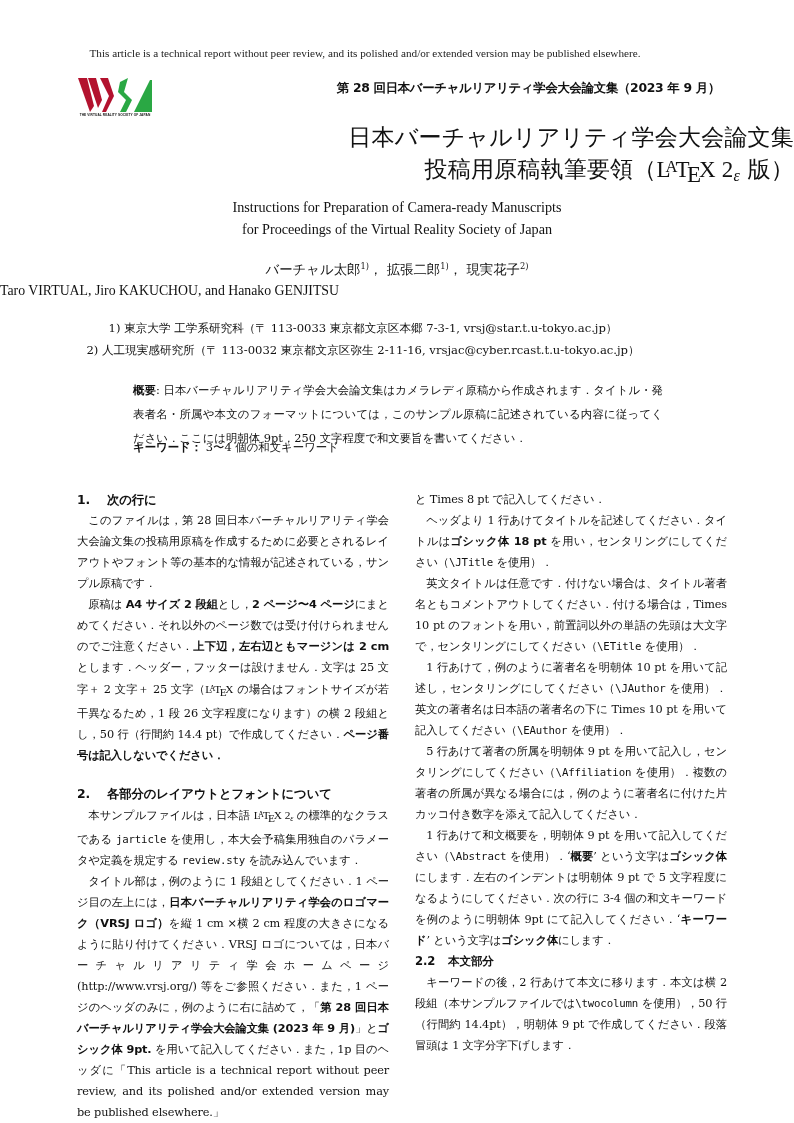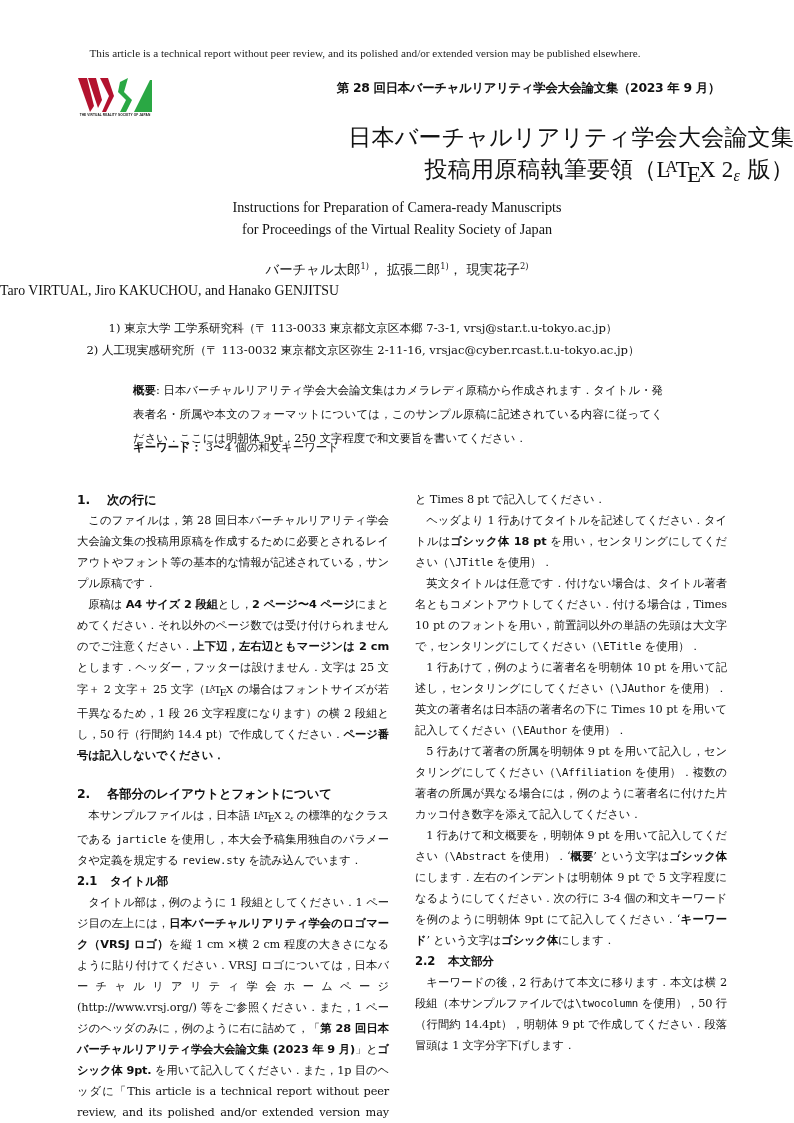--- a/index.html
+++ b/index.html
@@ -105,21 +105,20 @@
   <span>3〜4 個の和文キーワード</span>
 </div>
 
 <div id="col-left" class="col">
   <h2 class="sec"><span class="num">1.</span><span>次の行に</span></h2>
   <p>このファイルは，第 28 回日本バーチャルリアリティ学会大会論文集の投稿用原稿を作成するために必要とされるレイアウトやフォント等の基本的な情報が記述されている，サンプル原稿です．</p>
   <p><span>原稿は </span><span class="b">A4 サイズ 2 段組</span><span>とし，</span><span class="b">2 ページ〜4 ページ</span><span>にまとめてください．それ以外のページ数では受け付けられませんのでご注意ください．</span><span class="b">上下辺，左右辺ともマージンは 2 cm</span><span> とします．ヘッダー，フッターは設けません．文字は 25 文字＋ 2 文字＋ 25 文字（</span><span class="latex">L<span class="a">A</span>T<span class="e">E</span>X</span><span> の場合はフォントサイズが若干異なるため，1 段 26 文字程度になります）の横 2 段組とし，50 行（行間約 14.4 pt）で作成してください．</span><span class="b">ページ番号は記入しないでください．</span></p>
   <div class="gap"></div>
   <h2 class="sec"><span class="num">2.</span><span>各部分のレイアウトとフォントについて</span></h2>
   <p><span>本サンプルファイルは，日本語 </span><span class="latex">L<span class="a">A</span>T<span class="e">E</span>X 2<span class="eps">ε</span></span><span> の標準的なクラスである </span><span class="mono">jarticle</span><span> を使用し，本大会予稿集用独自のパラメータや定義を規定する </span><span class="mono">review.sty</span><span> を読み込んでいます．</span></p>
-  <h3 class="subsec"><span class="num">2.1</span><span>タイトル部</span></h3>
   <p><span>タイトル部は，例のように 1 段組としてください．1 ページ目の左上には，</span><span class="b">日本バーチャルリアリティ学会のロゴマーク（VRSJ ロゴ）</span><span>を縦 1 cm ×横 2 cm 程度の大きさになるように貼り付けてください．VRSJ ロゴについては，日本バーチャルリアリティ学会ホームページ (http://www.vrsj.org/) 等をご参照ください．また，1 ページのヘッダのみに，例のように右に詰めて，「</span><span class="b">第 28 回日本バーチャルリアリティ学会大会論文集 (2023 年 9 月)</span><span>」と</span><span class="b">ゴシック体 9pt.</span><span> を用いて記入してください．また，1p 目のヘッダに「This article is a technical report without peer review, and its polished and/or extended version may be published elsewhere.」</span></p>
 </div>
 
 <div id="col-right" class="col">
   <p class="noind">と Times 8 pt で記入してください．</p>
   <p><span>ヘッダより 1 行あけてタイトルを記述してください．タイトルは</span><span class="b">ゴシック体 18 pt</span><span> を用い，センタリングにしてください（</span><span class="mono">\JTitle</span><span> を使用）．</span></p>
   <p><span>英文タイトルは任意です．付けない場合は、タイトル著者名ともコメントアウトしてください．付ける場合は，Times 10 pt のフォントを用い，前置詞以外の単語の先頭は大文字で，センタリングにしてください（</span><span class="mono">\ETitle</span><span> を使用）．</span></p>
   <p><span>1 行あけて，例のように著者名を明朝体 10 pt を用いて記述し，センタリングにしてください（</span><span class="mono">\JAuthor</span><span> を使用）．英文の著者名は日本語の著者名の下に Times 10 pt を用いて記入してください（</span><span class="mono">\EAuthor</span><span> を使用）．</span></p>
   <p><span>5 行あけて著者の所属を明朝体 9 pt を用いて記入し，センタリングにしてください（</span><span class="mono">\Affiliation</span><span> を使用）．複数の著者の所属が異なる場合には，例のように著者名に付けた片カッコ付き数字を添えて記入してください．</span></p>
   <p><span>1 行あけて和文概要を，明朝体 9 pt を用いて記入してください（</span><span class="mono">\Abstract</span><span> を使用）．‘</span><span class="b">概要</span><span>’ という文字は</span><span class="b">ゴシック体</span><span>にします．左右のインデントは明朝体 9 pt で 5 文字程度になるようにしてください．次の行に 3-4 個の和文キーワードを例のように明朝体 9pt にて記入してください．‘</span><span class="b">キーワード</span><span>’ という文字は</span><span class="b">ゴシック体</span><span>にします．</span></p>

